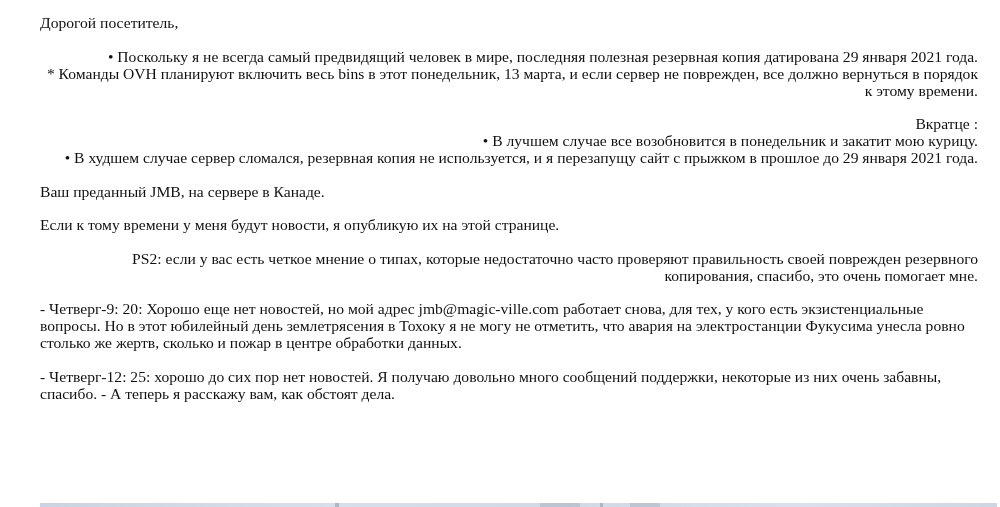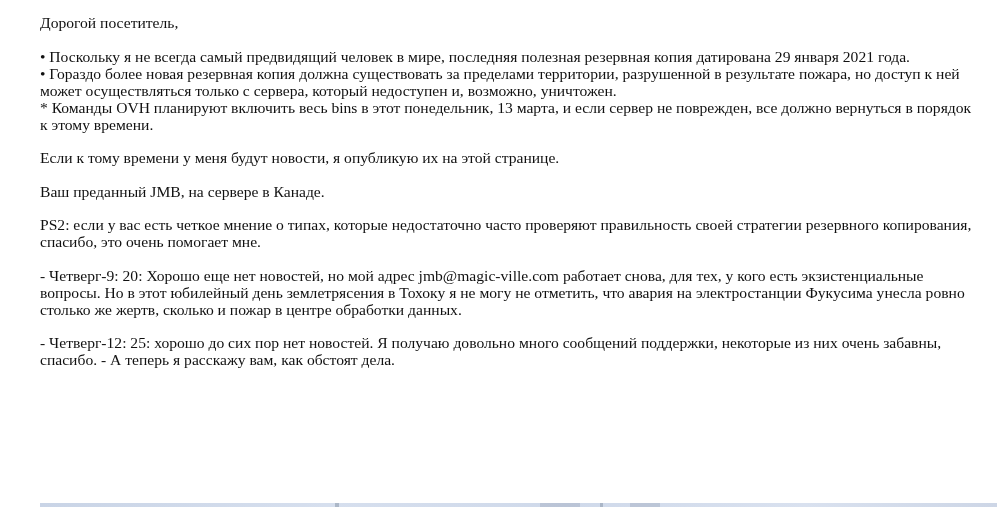--- a/index.html
+++ b/index.html
@@ -19,20 +19,21 @@
     .page {
       position: relative;
       padding: 14px 22px 0 40px;
       width: 938px;
     }
     .para {
       margin: 0 0 16.5px 0;
     }
     .line {
       display: block;
+      text-align: right;
     }
     .photo-strip {
       position: absolute;
       left: 40px;
       top: 503px;
       width: 957px;
       height: 20px;
       background: linear-gradient(90deg, #c9d4e6 0%, #d6dfee 30%, #cfd9ea 55%, #d9e1ef 80%, #cdd6e6 100%);
     }
     .photo-strip .mark {
@@ -46,33 +47,35 @@
 </head>
 <body>
 
 <div class="page">
 
   <p class="para">Дорогой посетитель,</p>
 
 
   <p class="para">
     <span class="line">• Поскольку я не всегда самый предвидящий человек в мире, последняя полезная резервная копия датирована 29 января 2021 года.</span>
-    <span class="line">• Гораздо более новая резервная копия должна существовать за пределами территории, разрушенной в результате пожара, но доступ к ней может осуществляться только с сервера, который недоступен и, возможно, уничтожен.</span>
     <span class="line">* Команды OVH планируют включить весь bins в этот понедельник, 13 марта, и если сервер не поврежден, все должно вернуться в порядок к этому времени.</span>
   </p>
 
   <p class="para">
+    <span class="line">Вкратце :</span>
+    <span class="line">• В лучшем случае все возобновится в понедельник и закатит мою курицу.</span>
+    <span class="line">• В худшем случае сервер сломался, резервная копия не используется, и я перезапущу сайт с прыжком в прошлое до 29 января 2021 года.</span>
   </p>
+
+  <p class="para">Ваш преданный JMB, на сервере в Канаде.</p>
 
   <p class="para">Если к тому времени у меня будут новости, я опубликую их на этой странице.</p>
 
-  <p class="para">Ваш преданный JMB, на сервере в Канаде.</p>
-
   <p class="para">
-    <span class="line">PS2: если у вас есть четкое мнение о типах, которые недостаточно часто проверяют правильность своей стратегии резервного копирования, спасибо, это очень помогает мне.</span>
+    <span class="line">PS2: если у вас есть четкое мнение о типах, которые недостаточно часто проверяют правильность своей поврежден резервного копирования, спасибо, это очень помогает мне.</span>
   </p>
 
   <p class="para">- Четверг-9: 20: Хорошо еще нет новостей, но мой адрес jmb@magic-ville.com работает снова, для тех, у кого есть экзистенциальные вопросы. Но в этот юбилейный день землетрясения в Тохоку я не могу не отметить, что авария на электростанции Фукусима унесла ровно столько же жертв, сколько и пожар в центре обработки данных.</p>
 
   <p class="para">- Четверг-12: 25: хорошо до сих пор нет новостей. Я получаю довольно много сообщений поддержки, некоторые из них очень забавны, спасибо. - А теперь я расскажу вам, как обстоят дела.</p>
 
 </div>
 
 <div class="photo-strip">
   <span class="mark" style="left:295px;width:4px;"></span>

